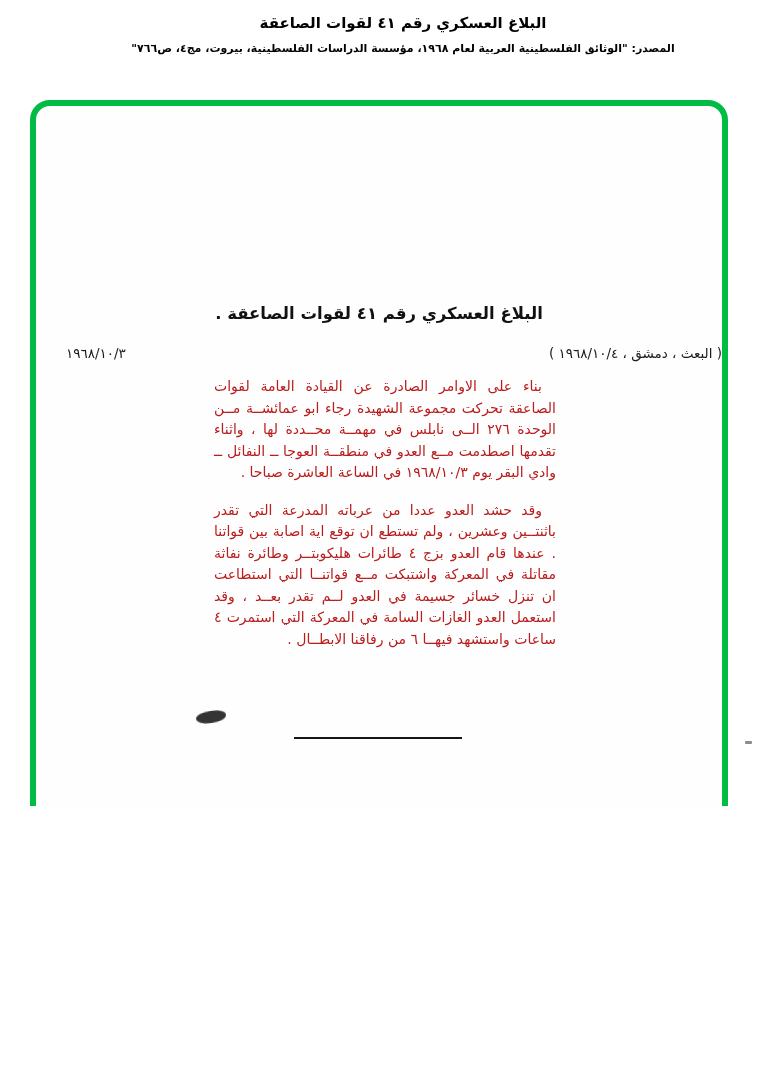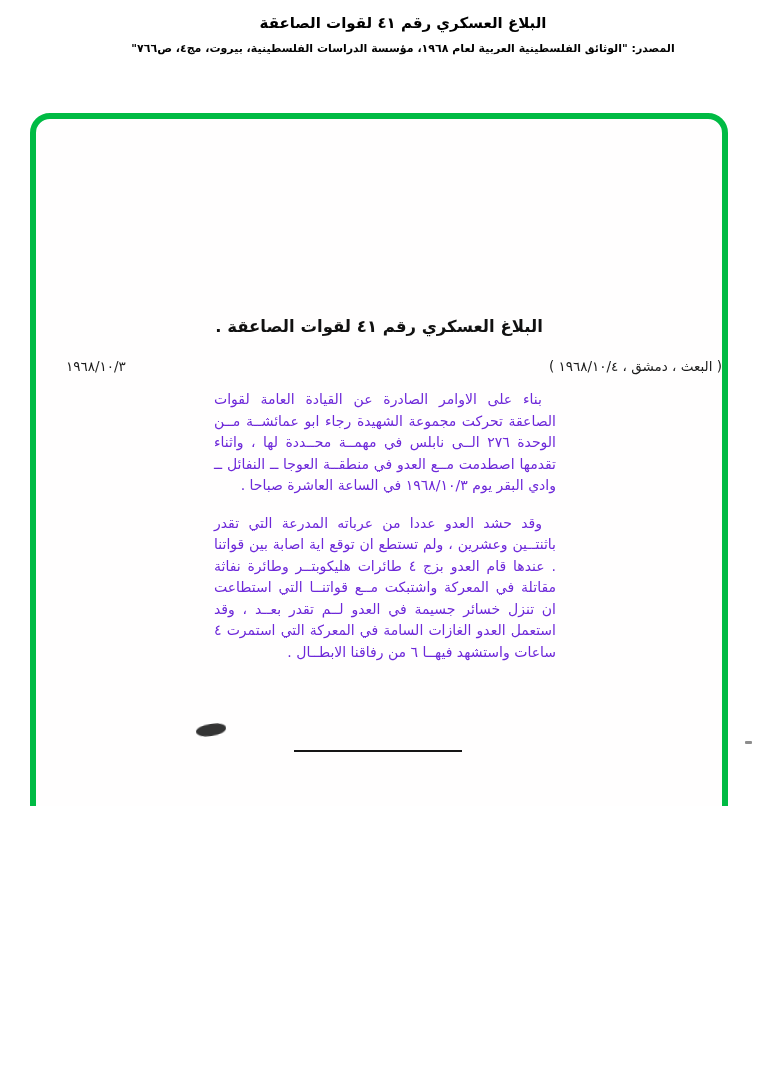--- a/index.html
+++ b/index.html
@@ -36,21 +36,21 @@
   .header-source {
     margin-top: 10px;
     font-size: 11px;
     font-weight: bold;
   }
 
   
   .scan-frame {
     position: absolute;
     left: 30px;
-    top: 113px;
+    top: 100px;
     width: 686px;
     height: 926px;
     border: 6px solid #00bb44;
     border-radius: 20px;
     background: #fffefe;
   }
 
   .doc-title {
     position: absolute;
     top: 198px;
@@ -84,21 +84,21 @@
 
   .doc-body {
     position: absolute;
     top: 270px;
     left: 178px;
     width: 342px;
     direction: rtl;
     text-align: justify;
     font-size: 14px;
     line-height: 21.5px;
-    color: #6d28d9;
+    color: #b91c1c;
   }
   .doc-body p {
     margin: 0 0 16px 0;
     text-indent: 14px;
   }
 
   
   .smudge {
     position: absolute;
     left: 160px;

